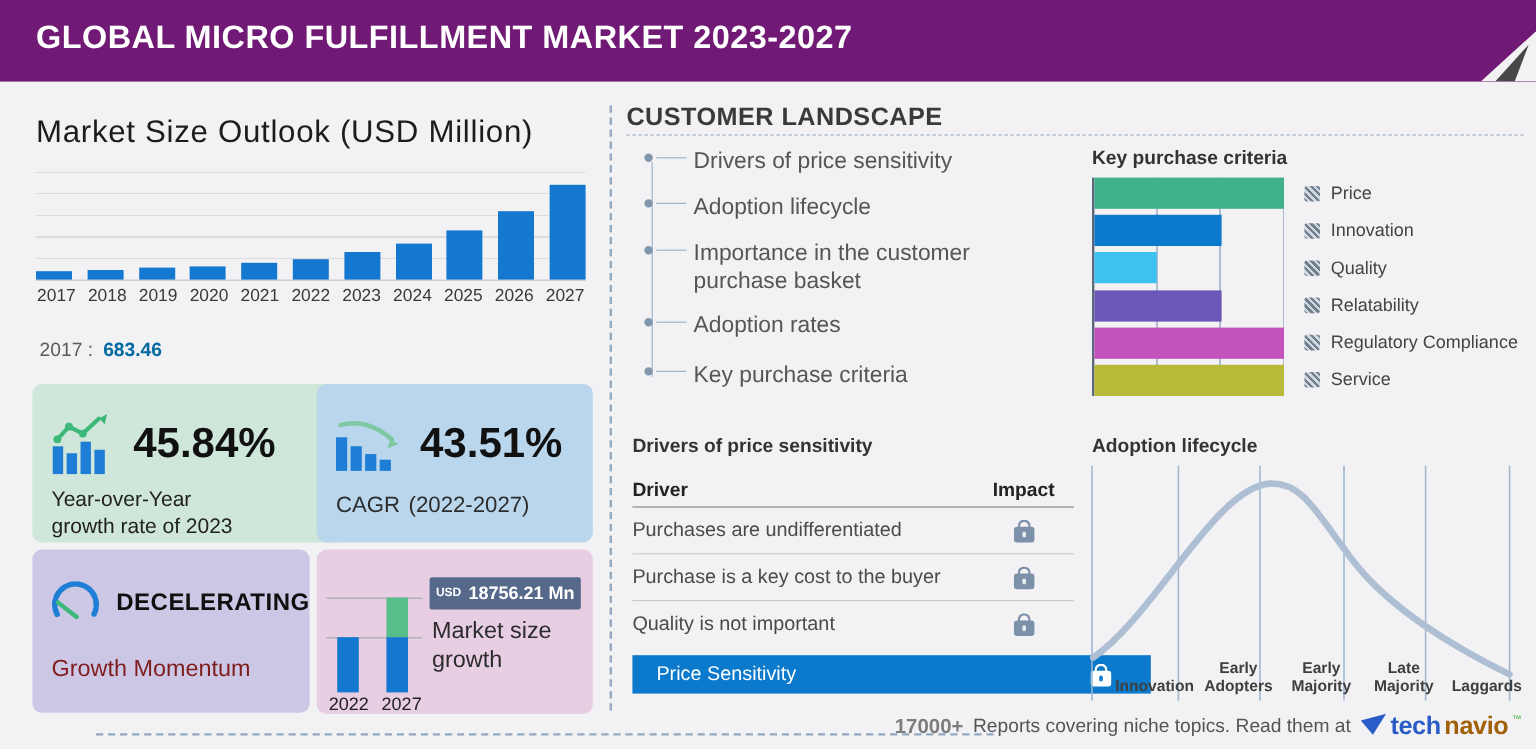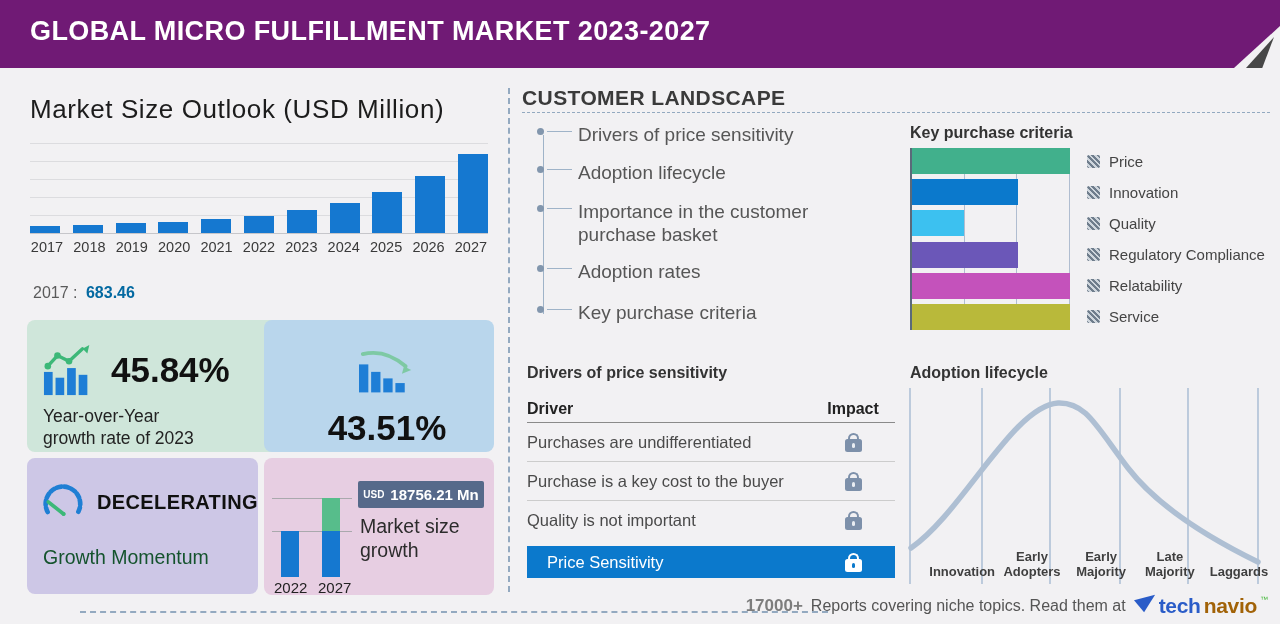--- a/index.html
+++ b/index.html
@@ -23,26 +23,26 @@
   .base-line b{color:#0369a1;margin-left:4px;}
 
   .box{position:absolute;border-radius:8px;}
   .box-yoy{left:27px;top:320px;width:262px;height:132px;background:#cfe6da;}
   .box-cagr{left:264px;top:320px;width:230px;height:132px;background:#b9d6ec;}
   .box-mom{left:27px;top:458px;width:231px;height:136px;background:#cdc7e6;}
   .box-grow{left:264px;top:458px;width:230px;height:137px;background:#e7cee2;}
   .big-pct{font-size:35px;font-weight:700;color:#111;}
   .yoy-row{display:flex;align-items:center;gap:14px;padding:24px 0 0 16px;}
   .yoy-sub{padding:10px 0 0 16px;font-size:17.5px;color:#222;line-height:1.25;}
-  .cagr-row{display:flex;align-items:center;gap:14px;padding:26px 0 0 16px;flex-direction:column;}
+  .cagr-row{display:flex;align-items:center;gap:14px;padding:26px 0 0 16px;}
   .cagr-sub{padding:16px 0 0 16px;font-size:18.5px;color:#2c2c2c;}
   .cagr-sub .per{margin-left:7px;}
   .mom-row{display:flex;align-items:center;gap:14px;padding:22px 0 0 16px;}
   .mom-status{font-size:20px;font-weight:700;color:#101010;letter-spacing:.4px;}
-  .mom-sub{padding:22px 16px 0 16px;font-size:19.5px;color:#14532d;}
+  .mom-sub{padding:22px 16px 0 16px;font-size:19.5px;color:#7f1d1d;}
 
   
   .mini{position:absolute;left:8px;top:14px;width:84px;height:108px;}
   .mini .hline{position:absolute;left:0;width:80px;height:1px;background:#a9a9ad;}
   .mini .b2022{position:absolute;left:9px;top:59px;width:18px;height:46px;background:#1578d0;}
   .mini .b2027g{position:absolute;left:50px;top:26px;width:18px;height:33px;background:#57bd8b;}
   .mini .b2027b{position:absolute;left:50px;top:59px;width:18px;height:46px;background:#1578d0;}
   .mini .yl{position:absolute;top:107px;font-size:15px;color:#222;}
   .badge{position:absolute;left:94px;top:23px;width:126px;height:27px;background:#56698a;border-radius:2px;
     color:#fff;display:flex;align-items:center;justify-content:center;gap:6px;}
@@ -77,21 +77,21 @@
   
   .drv-title{position:absolute;left:527px;top:364px;font-size:16px;font-weight:700;color:#333;}
   .drv-table{position:absolute;left:527px;top:396px;width:368px;}
   .drv-head{display:flex;justify-content:space-between;align-items:center;height:26px;border-bottom:1.5px solid #8a8a8a;}
   .drv-head .h1{font-size:16px;font-weight:700;color:#222;}
   .drv-head .h2{font-size:16px;font-weight:700;color:#222;width:84px;text-align:center;}
   .drv-row{display:flex;justify-content:space-between;align-items:center;height:38px;border-bottom:1px solid #ccc;}
   .drv-row:nth-child(4){border-bottom:none;}
   .drv-row .t{font-size:16.5px;color:#4a4a4a;}
   .drv-imp{width:84px;display:flex;justify-content:center;}
-  .drv-hl{position:absolute;left:527px;top:546px;width:368px;height:32px;background:#0b79cc;display:flex;align-items:center;justify-content:space-between;text-align:right;}
+  .drv-hl{position:absolute;left:527px;top:546px;width:432px;height:32px;background:#0b79cc;display:flex;align-items:center;justify-content:space-between;text-align:right;}
   .drv-hl .t{color:#fff;font-size:16.5px;padding-left:20px;}
 
   .lock{position:relative;width:17px;height:13px;background:#7d90aa;border-radius:2.5px;margin-top:6px;}
   .lock::before{content:"";position:absolute;left:3px;top:-6px;width:11px;height:8px;border:2.5px solid #7d90aa;border-bottom:none;border-radius:5.5px 5.5px 0 0;box-sizing:border-box;}
   .lock::after{content:"";position:absolute;left:7px;top:4px;width:3px;height:5px;background:#e9edf2;border-radius:1.5px;}
   .lock.white{background:#fff;}
   .lock.white::before{border-color:#fff;}
   .lock.white::after{background:#0b79cc;}
 
   
@@ -251,25 +251,25 @@
       <div class="kpc-li">
         <span class="sw"></span>
         <span class="lb">Innovation</span>
       </div>
       <div class="kpc-li">
         <span class="sw"></span>
         <span class="lb">Quality</span>
       </div>
       <div class="kpc-li">
         <span class="sw"></span>
+        <span class="lb">Relatability</span>
+      </div>
+      <div class="kpc-li">
+        <span class="sw"></span>
         <span class="lb">Regulatory Compliance</span>
-      </div>
-      <div class="kpc-li">
-        <span class="sw"></span>
-        <span class="lb">Relatability</span>
       </div>
       <div class="kpc-li">
         <span class="sw"></span>
         <span class="lb">Service</span>
       </div>
     </div>
 
   <div class="drv-title">Drivers of price sensitivity</div>
   <div class="drv-table" id="drv-table">
     <div class="drv-head">

